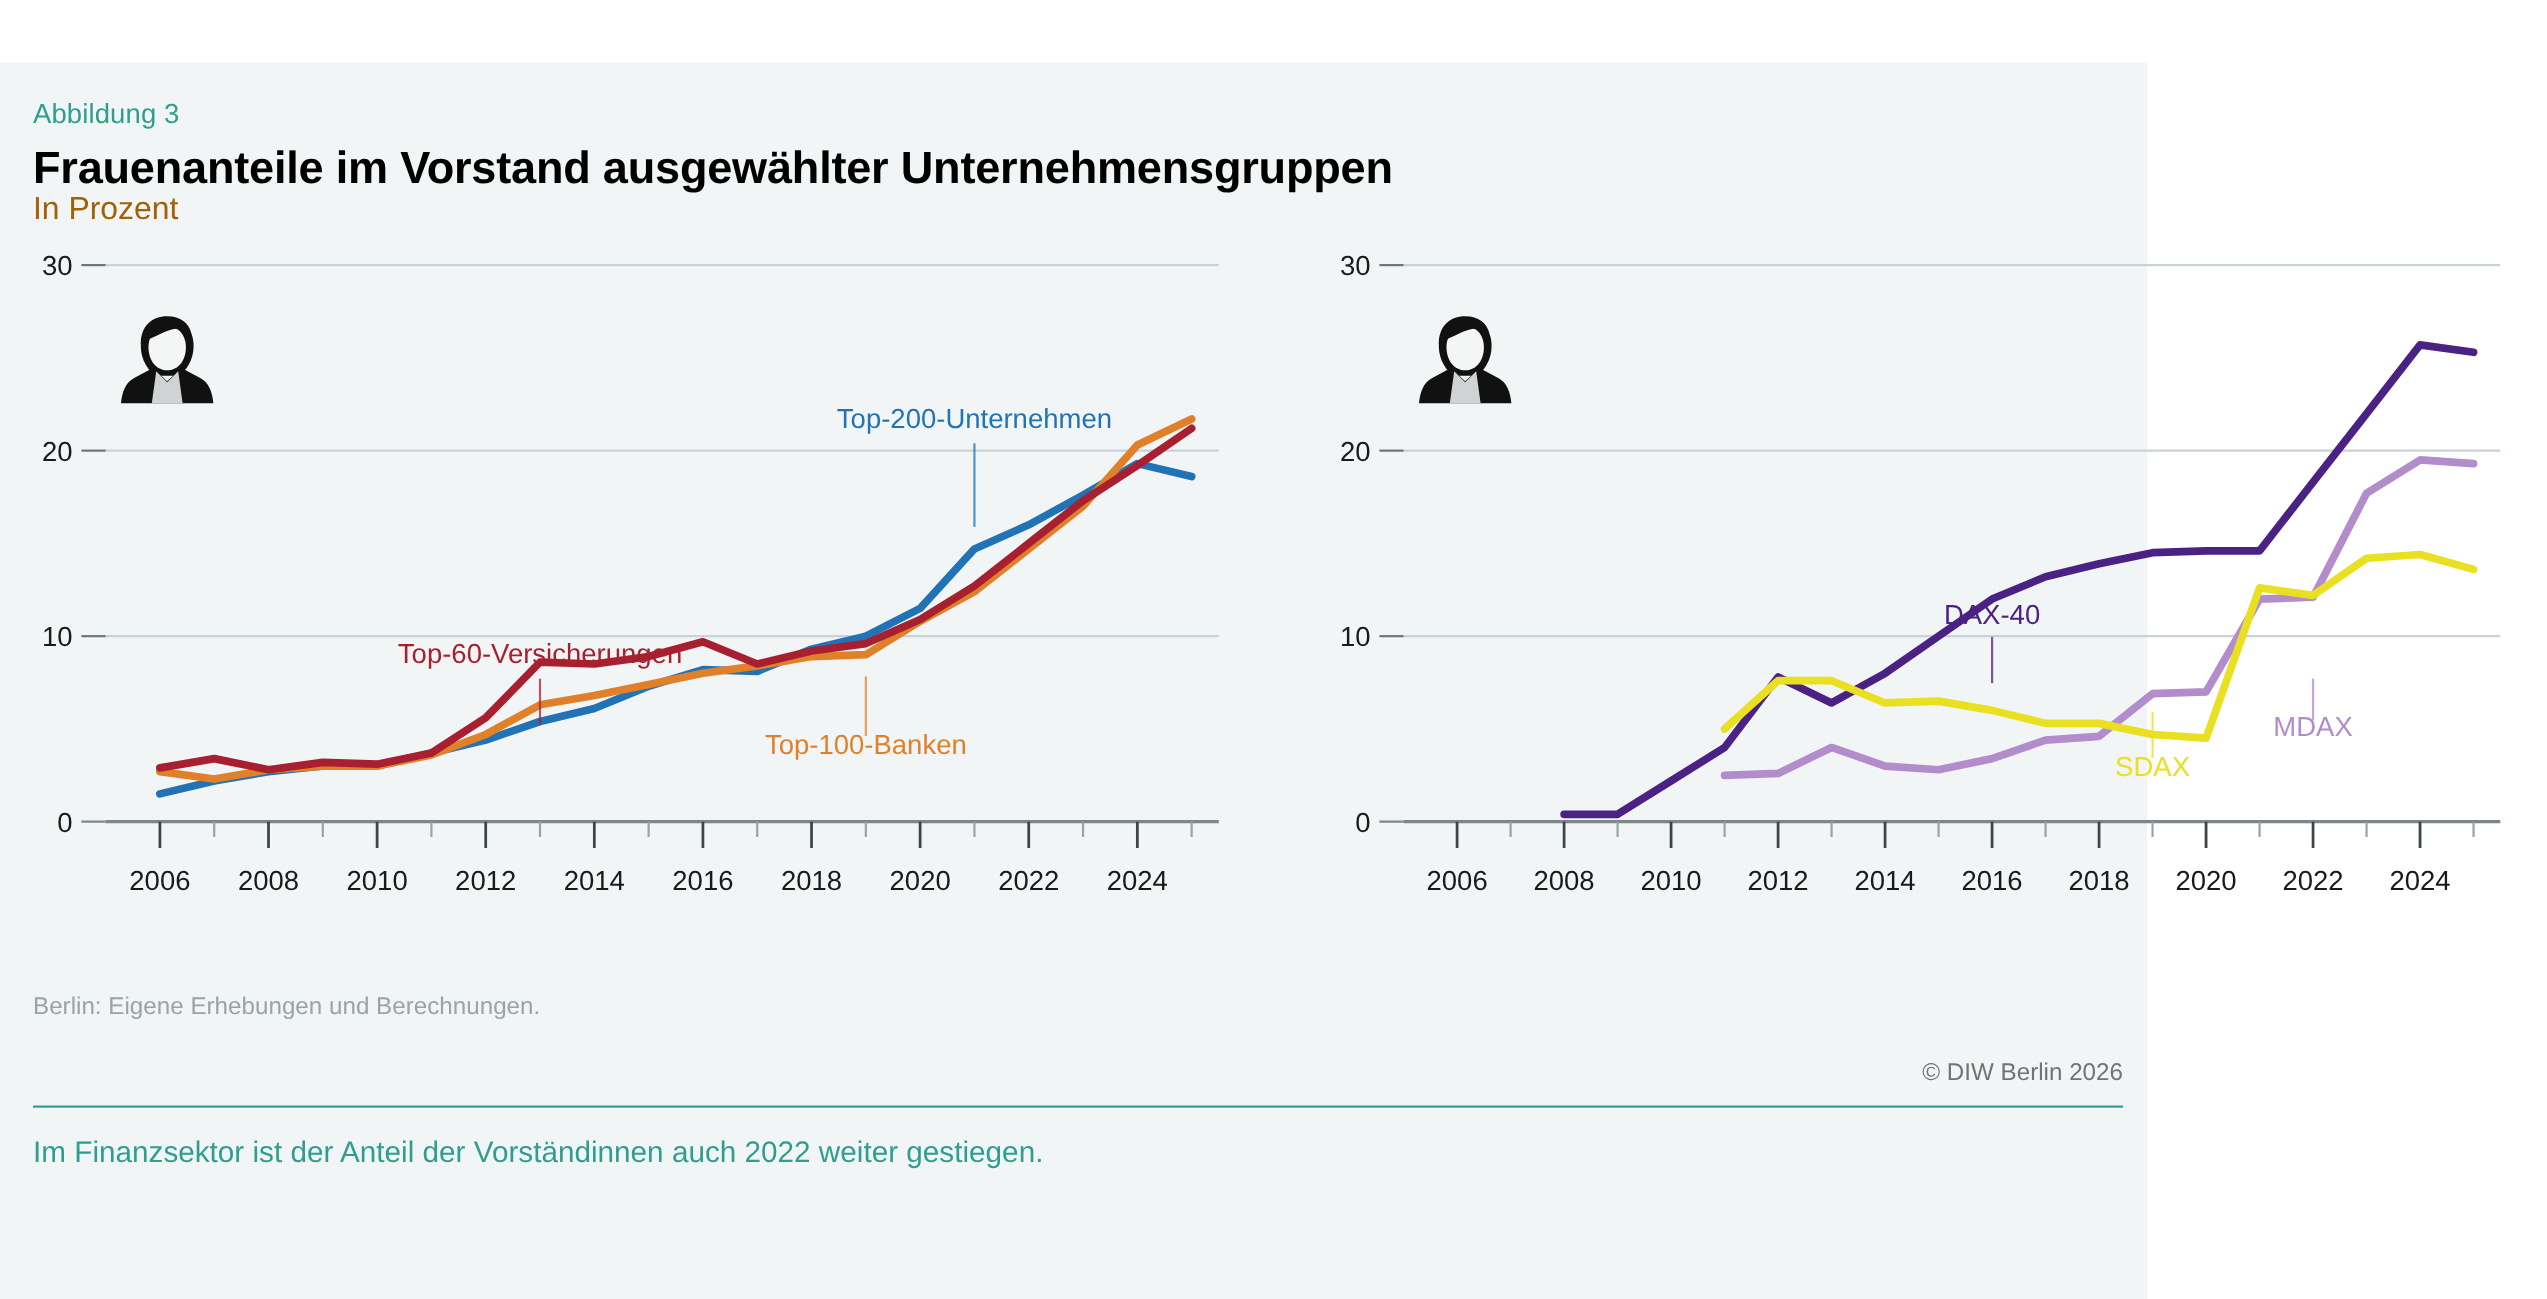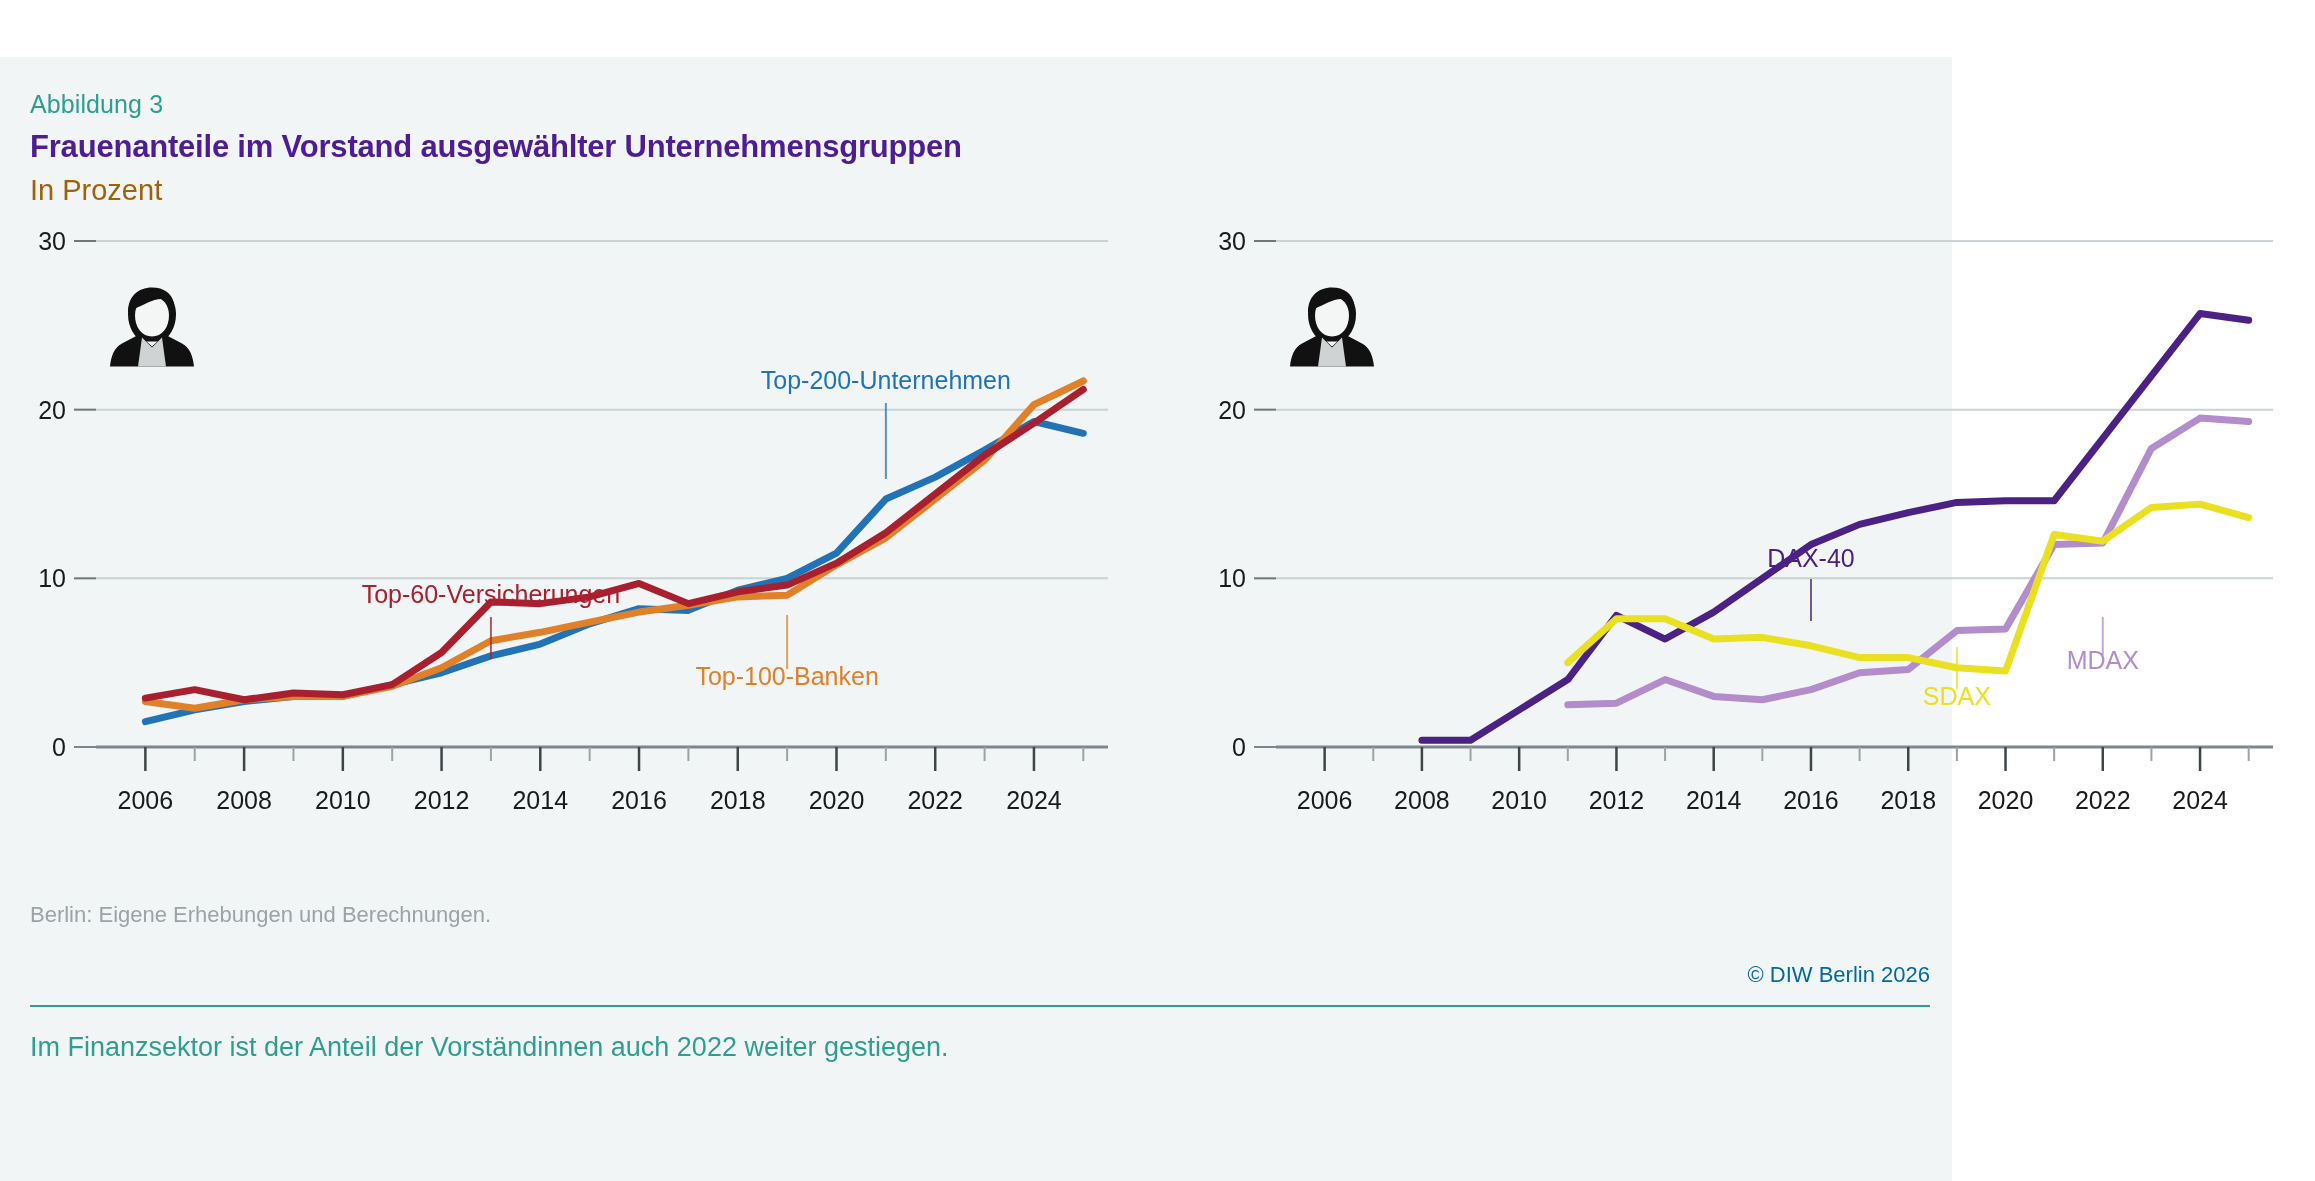--- a/index.html
+++ b/index.html
@@ -14,37 +14,37 @@
     left:0;top:57px;
     width:1952px;height:1124px;
     background:#f1f5f6;
   }
   .fig-label{
     position:absolute;left:30px;top:33px;
     font-size:25px;color:#2f9e8f;letter-spacing:.1px;
   }
   .fig-title{
     position:absolute;left:30px;top:72px;
-    font-size:31px;font-weight:bold;color:#4c1d95;letter-spacing:-.2px;
+    font-size:41px;font-weight:bold;color:#000000;letter-spacing:-.2px;
   }
   .fig-subtitle{
     position:absolute;left:30px;top:117px;
     font-size:29px;color:#a16207;
   }
   .panel{position:absolute;top:160px;height:640px;}
   #panel-left{left:0;width:1150px;}
   #panel-right{left:1180px;width:1135px;}
   .plot-svg{position:absolute;left:0;top:0;}
   .src-note{
     position:absolute;left:30px;top:845px;
     font-size:22px;color:#9aa3a6;
   }
   .copyright{
     position:absolute;right:22px;top:905px;
-    font-size:22px;color:#0369a1;text-align:right;
+    font-size:22px;color:#737373;text-align:right;
   }
   .rule{
     position:absolute;left:30px;right:22px;top:948px;
     height:2px;background:#2f9e8f;
   }
   .caption{
     position:absolute;left:30px;top:975px;
     font-size:27px;color:#2f9e8f;
   }
   .axis-tick-label{font-size:25px;fill:#1a1a1a;font-family:"Liberation Sans",sans-serif;}

